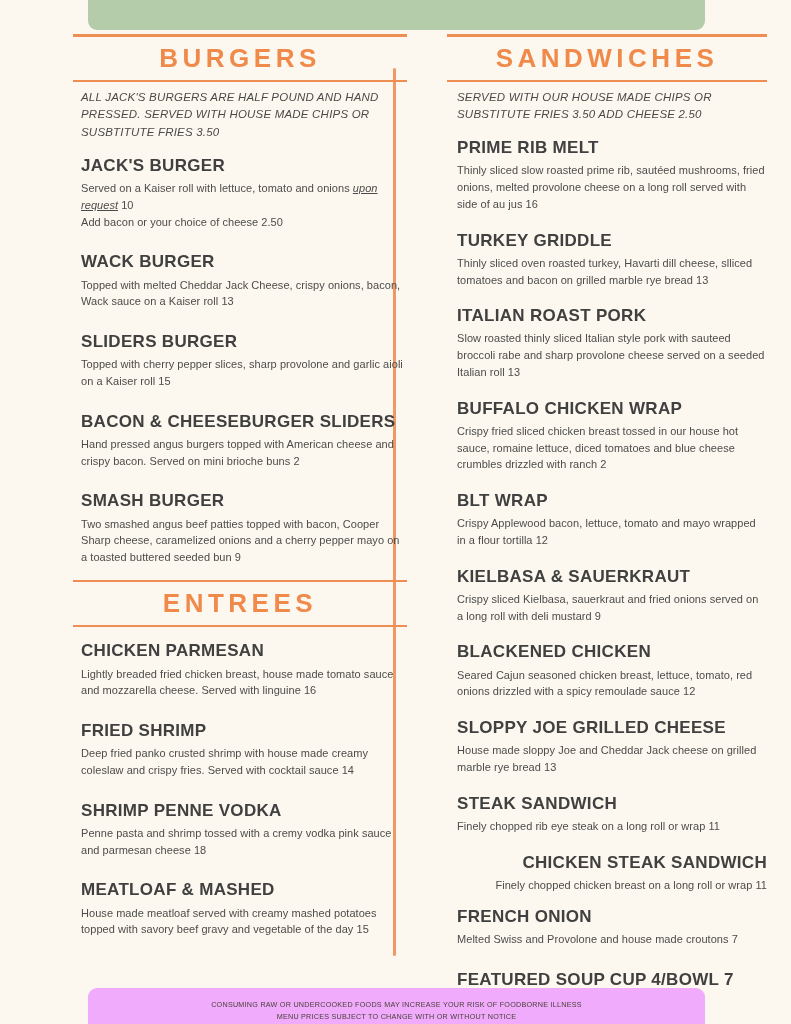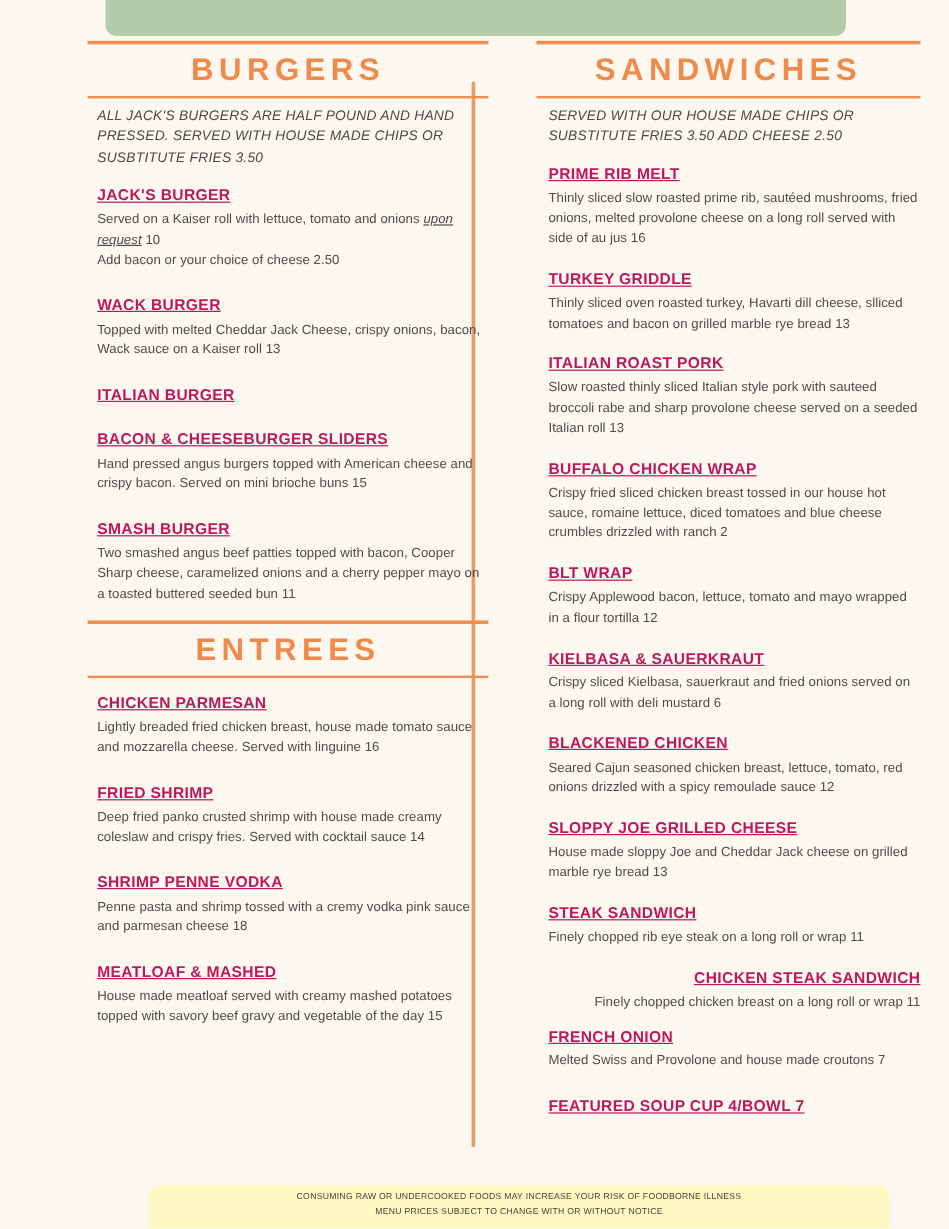--- a/index.html
+++ b/index.html
@@ -83,27 +83,26 @@
     max-width: 300px;
   }
   .col-right .section-note { margin-left: 10px; max-width: 300px; }
 
   
   .items { margin-left: 8px; }
   .col-right .items { margin-left: 10px; }
 
   .item { margin-bottom: 13px; }
   .item-name {
-    font-size: 13px;
+    font-size: 17px;
     font-weight: bold;
-    color: #be185d;
+    color: #404040;
     letter-spacing: 0.3px;
     line-height: 1.25;
     margin-bottom: 4px;
-    text-decoration: underline;
   }
   .item-desc {
     font-size: 11px;
     color: #4C4C4A;
     line-height: 1.52;
     letter-spacing: 0.05px;
   }
   .item-desc u { text-decoration: underline; font-style: italic; }
 
   
@@ -114,29 +113,28 @@
   .section-block { margin-top: 14px; }
   .section-block.tight { margin-top: 6px; }
 
   
   .footer-bar {
     position: absolute;
     left: 88px;
     bottom: 0;
     width: 617px;
     height: 36px;
-    background: #fef9c3;
+    background: #f0abfc;
     border-top-left-radius: 9px;
     border-top-right-radius: 9px;
     display: flex;
     flex-direction: column;
     align-items: center;
-    justify-content: flex-start;
+    justify-content: flex-end;
     padding-top: 3px;
-    margin-left: 36px;
   }
   .footer-line {
     font-size: 7.2px;
     color: #4A4038;
     letter-spacing: 0.25px;
     line-height: 1.75;
     text-align: center;
   }
 </style>
 </head>
@@ -165,31 +163,32 @@
         <div class="item-desc"><span>Served on a Kaiser roll with lettuce, tomato and onions </span><u>upon request</u><span> 10</span></div>
         <div class="item-desc">Add bacon or your choice of cheese 2.50</div>
       </div>
 
       <div class="item gap-lg">
         <div class="item-name">WACK BURGER</div>
         <div class="item-desc">Topped with melted Cheddar Jack Cheese, crispy onions, bacon, Wack sauce on a Kaiser roll 13</div>
       </div>
 
       <div class="item gap-lg">
-        <div class="item-name">ITALIAN BURGER</div>
+        <div class="item-name">SLIDERS BURGER</div>
+        <div class="item-desc">Topped with cherry pepper slices, sharp provolone and garlic aioli on a Kaiser roll 15</div>
       </div>
 
       <div class="item gap-lg">
         <div class="item-name">BACON &amp; CHEESEBURGER SLIDERS</div>
-        <div class="item-desc">Hand pressed angus burgers topped with American cheese and crispy bacon. Served on mini brioche buns 15</div>
+        <div class="item-desc">Hand pressed angus burgers topped with American cheese and crispy bacon. Served on mini brioche buns 2</div>
       </div>
 
       <div class="item">
         <div class="item-name">SMASH BURGER</div>
-        <div class="item-desc">Two smashed angus beef patties topped with bacon, Cooper Sharp cheese, caramelized onions and a cherry pepper mayo on a toasted buttered seeded bun  11</div>
+        <div class="item-desc">Two smashed angus beef patties topped with bacon, Cooper Sharp cheese, caramelized onions and a cherry pepper mayo on a toasted buttered seeded bun  9</div>
       </div>
 
     </div>
 
     <div class="section-head section-block">
       <div class="rule"></div>
       <div class="section-title">ENTREES</div>
       <div class="rule thin"></div>
     </div>
 
@@ -251,21 +250,21 @@
         <div class="item-desc">Crispy fried sliced chicken breast tossed in our house hot sauce, romaine lettuce, diced tomatoes and blue cheese crumbles drizzled with ranch 2</div>
       </div>
 
       <div class="item gap-md">
         <div class="item-name">BLT WRAP</div>
         <div class="item-desc">Crispy Applewood bacon, lettuce, tomato and mayo wrapped in a flour tortilla 12</div>
       </div>
 
       <div class="item gap-md">
         <div class="item-name">KIELBASA &amp; SAUERKRAUT</div>
-        <div class="item-desc">Crispy sliced Kielbasa, sauerkraut and fried onions served on a long roll with deli mustard 6</div>
+        <div class="item-desc">Crispy sliced Kielbasa, sauerkraut and fried onions served on a long roll with deli mustard 9</div>
       </div>
 
       <div class="item gap-md">
         <div class="item-name">BLACKENED CHICKEN</div>
         <div class="item-desc">Seared Cajun seasoned chicken breast, lettuce, tomato, red onions drizzled with a spicy remoulade sauce 12</div>
       </div>
 
       <div class="item gap-md">
         <div class="item-name">SLOPPY JOE GRILLED CHEESE</div>
         <div class="item-desc">House made sloppy Joe and  Cheddar Jack cheese on grilled marble rye bread  13</div>

